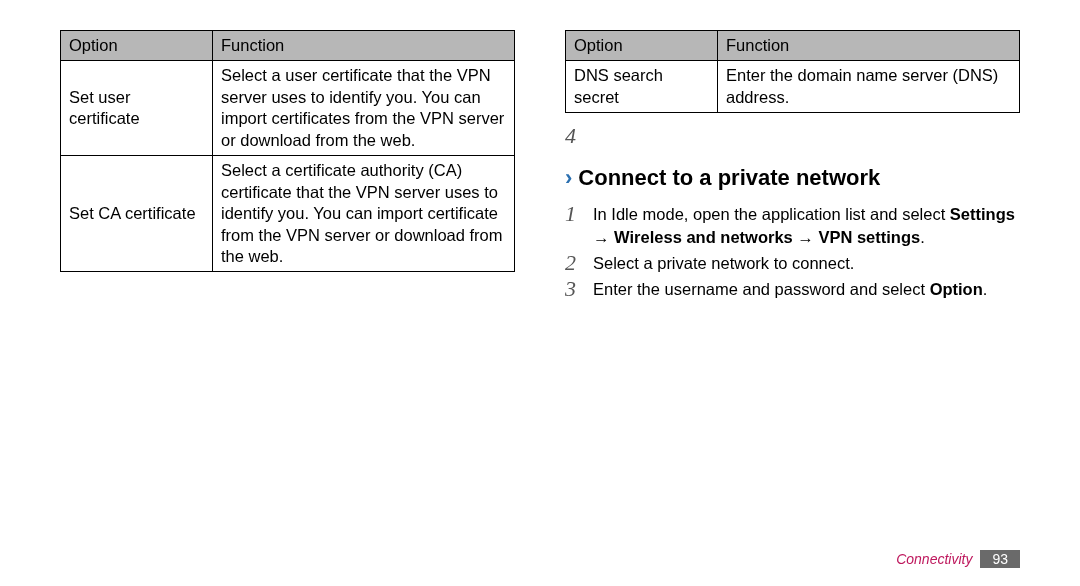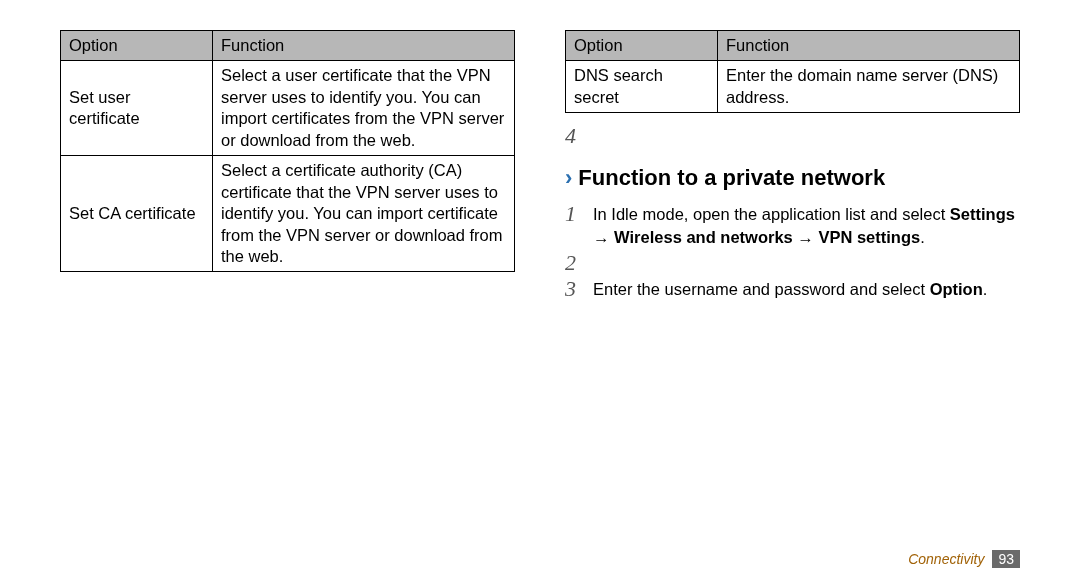--- a/index.html
+++ b/index.html
@@ -11,22 +11,22 @@
   td.opt{width:135px}
   .heading{margin:14px 0 8px 0;font-weight:700;font-size:22px;display:flex;align-items:center;gap:6px}
   .chev{color:#2a6fb0;font-size:22px;font-weight:700}
   .steps{list-style:none;padding:0;margin:0}
   .steps li{display:flex;gap:10px;margin:4px 0;font-size:16.5px;line-height:1.35}
   .stepnum{font-family:Georgia,"Times New Roman",serif;font-style:italic;font-size:22px;color:#555;width:18px;flex-shrink:0;line-height:1}
   .menu-icon{display:inline-block;border:1px solid #000;border-radius:2px;padding:1px 3px;line-height:8px;vertical-align:middle;margin:0 2px}
   .menu-icon span{display:block;width:11px;height:1.5px;background:#000;margin:1.5px 0}
   .bold{font-weight:700}
   .footer{position:absolute;bottom:18px;right:60px;font-size:14px;display:flex;align-items:center;gap:8px}
-  .footer .section{font-style:italic;color:#a16207}
-  .footer .pagenum{background:#6a6a6a;color:#fff;padding:1px 6px;font-style:normal}
+  .footer .section{font-style:italic;color:#be185d}
+  .footer .pagenum{background:#6a6a6a;color:#fff;padding:1px 12px;font-style:normal}
 </style>
 </head>
 <body>
 
 <div class="page">
 
   <div class="col">
     <table>
       <thead>
         <tr>
@@ -64,32 +64,35 @@
     </table>
 
     <ol class="steps">
       <li style="margin-top:12px">
         <span class="stepnum">4</span>
       </li>
     </ol>
 
     <div class="heading">
       <span class="chev">›</span>
-      <span>Function to a private network</span>
+      <span>Connect to a private network</span>
     </div>
 
     <ol class="steps">
       <li>
         <span class="stepnum">1</span>
         <span>
           <span>In Idle mode, open the application list and select </span><span class="bold">Settings → Wireless and networks → VPN settings</span><span>.</span>
         </span>
       </li>
       <li>
         <span class="stepnum">2</span>
+        <span>
+          <span>Select a private network to connect.</span>
+        </span>
       </li>
       <li>
         <span class="stepnum">3</span>
         <span>
           <span>Enter the username and password and select </span><span class="bold">Option</span><span>.</span>
         </span>
       </li>
     </ol>
   </div>
 

